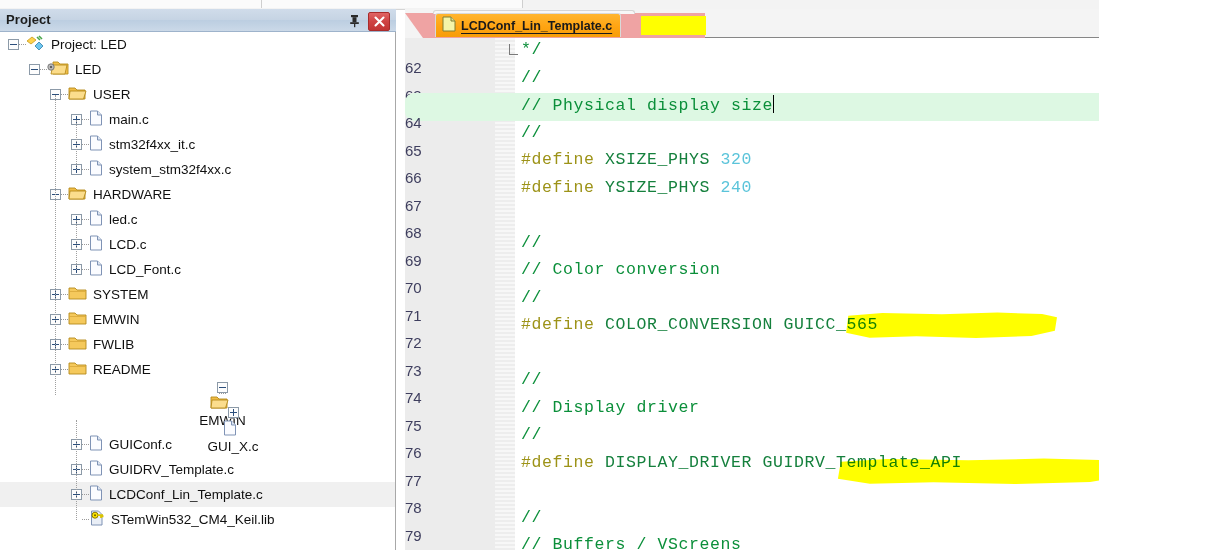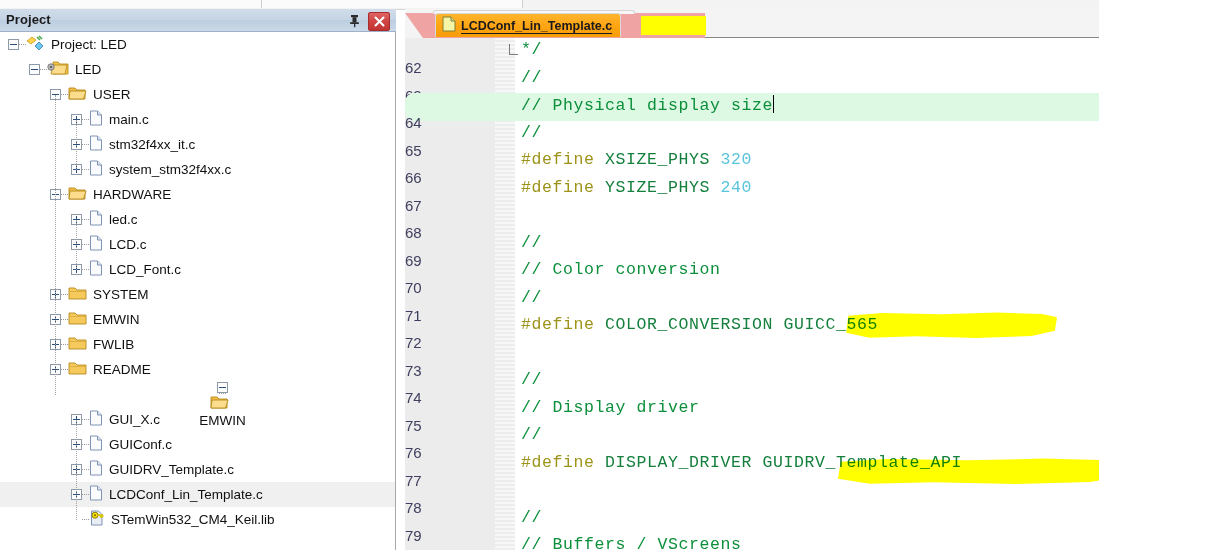--- a/index.html
+++ b/index.html
@@ -401,21 +401,21 @@
         </div>
         <div class="tree-row" style="padding-left: 50px; flex-direction: column;">
           <span class="expander"></span>
           <span class="dots"></span>
           <span class="icon-box"><svg width="19" height="15" viewBox="0 0 19 15">
               <path d="M1 2 H7 L9 4 H17 V13 H1 Z" fill="#f0bc45" stroke="#b58b1c" stroke-width="0.9"></path>
               <path d="M2 5 H18 L15.5 13 H1 Z" fill="#fbdd8d" stroke="#b58b1c" stroke-width="0.9"></path>
             </svg></span>
           <span class="tree-label">EMWIN</span>
         </div>
-        <div class="tree-row" style="padding-left: 71px;">
+        <div class="tree-row" style="padding-left: 71px; flex-direction: column;">
           <span class="expander plus"></span>
           <span class="dots"></span>
           <span class="icon-box"><svg width="14" height="16" viewBox="0 0 14 16">
               <path d="M1.5 1 H8.5 L12.5 5 V15 H1.5 Z" fill="#fbfcff" stroke="#7f93b5" stroke-width="1"></path>
               <path d="M8.5 1 L8.5 5 L12.5 5" fill="#dde6f2" stroke="#7f93b5" stroke-width="1"></path>
             </svg></span>
           <span class="tree-label">GUI_X.c</span>
         </div>
         <div class="tree-row" style="padding-left: 71px;">
           <span class="expander plus"></span>

